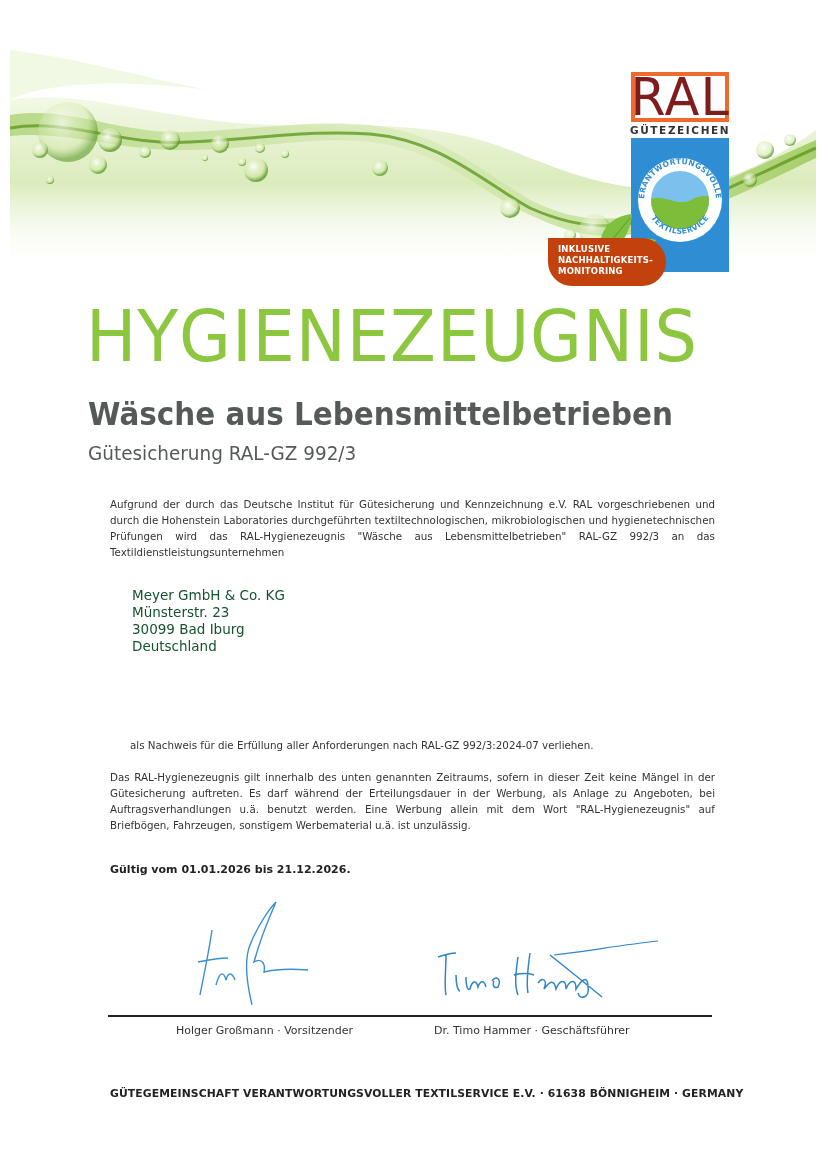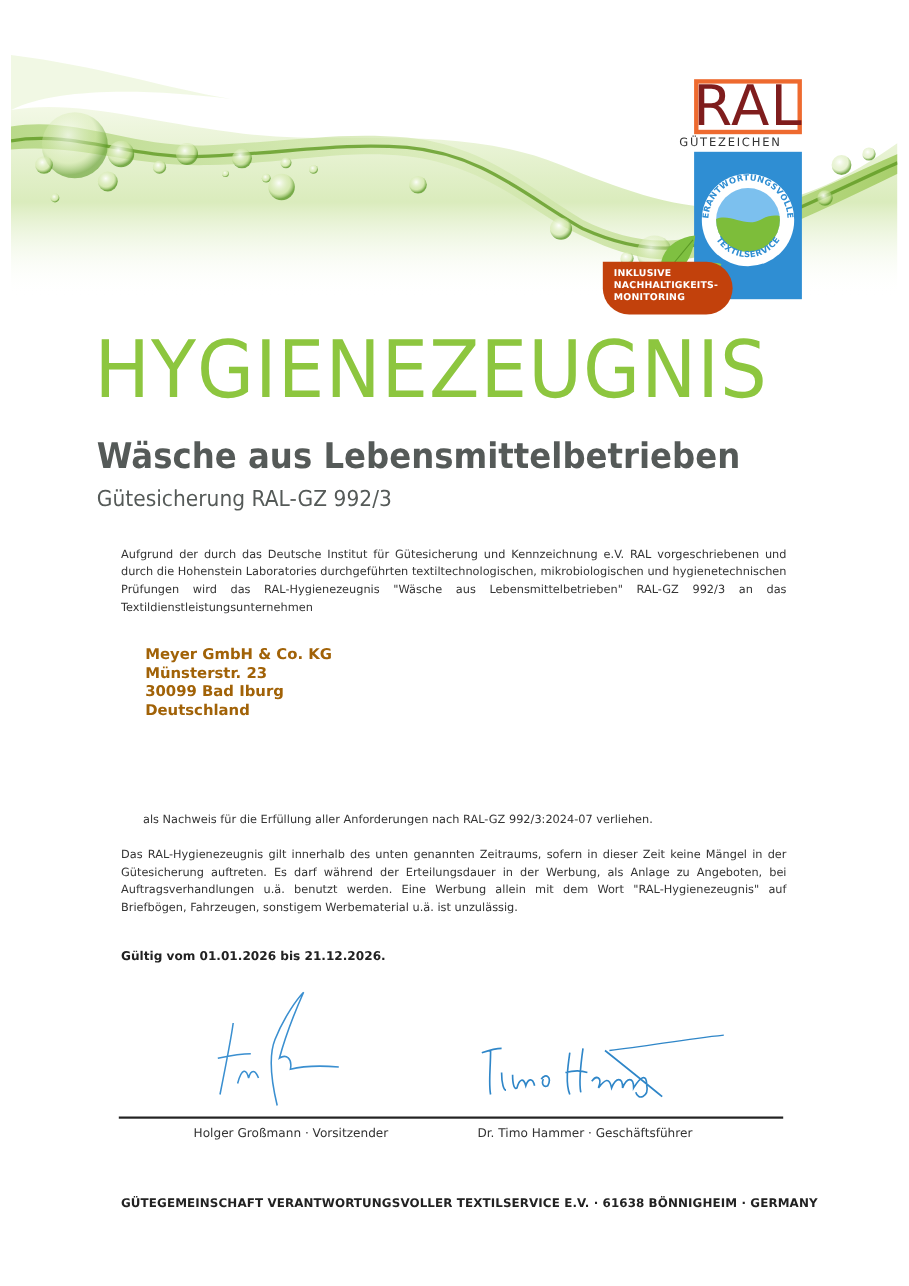--- a/index.html
+++ b/index.html
@@ -2,34 +2,34 @@
 <html><head>
 <meta charset="utf-8">
 <style>
   html, body { margin:0; padding:0; background:#ffffff; }
   body { width:826px; height:1169px; position:relative; overflow:hidden; font-family:"DejaVu Sans", sans-serif; color:#2b2b2b; }
   .banner { position:absolute; left:10px; top:40px; width:806px; height:230px; overflow:hidden; }
   .banner svg { position:absolute; left:0; top:0; }
 
   .ral-box { position:absolute; left:631px; top:72px; width:98px; height:50px; border:4px solid #ee6a2f; box-sizing:border-box; background:#fff; display:flex; align-items:center; justify-content:center; }
   .ral-text { font-family:"DejaVu Sans", sans-serif; font-size:51px; color:#7f1d1d; letter-spacing:1px; line-height:1; }
-  .ral-sub { position:absolute; left:614px; top:124px; width:100px; font-size:10.5px; font-weight:normal; color:#333; letter-spacing:1.6px; text-align:center; }
+  .ral-sub { position:absolute; left:630px; top:124px; width:100px; font-size:10.5px; font-weight:bold; color:#333; letter-spacing:1.6px; text-align:center; }
   .ral-blue { position:absolute; left:631px; top:138px; width:98px; height:134px; background:#2f8ed3; }
   .ral-blue svg { position:absolute; left:0; top:0; }
 
   .pill { position:absolute; left:548px; top:238px; width:118px; height:48px; background:#c2410c; border-radius:0 24px 24px 24px; color:#fff; font-size:8.5px; font-weight:bold; line-height:11px; padding:6px 0 0 10px; box-sizing:border-box; letter-spacing:0.2px; }
   .pill div { white-space:nowrap; }
 
   .title { position:absolute; left:86px; top:300px; font-family:"DejaVu Sans", sans-serif; font-size:72px; color:#8dc63f; letter-spacing:1px; line-height:1; transform:scaleX(0.93); transform-origin:left top; }
   .subtitle { position:absolute; left:88px; top:398px; font-size:32px; font-weight:bold; color:#555a58; line-height:1; transform:scaleX(0.92); transform-origin:left top; white-space:nowrap; }
   .subsub { position:absolute; left:88px; top:443px; font-size:20px; color:#555a58; line-height:1; white-space:nowrap; transform:scaleX(0.92); transform-origin:left top; }
 
   .para { position:absolute; left:110px; width:605px; font-size:10.3px; line-height:16px; color:#333; text-align:justify; }
   .para p { margin:0; }
-  .address { position:absolute; left:132px; top:587px; font-size:13.5px; font-weight:bold; line-height:17px; color:#a16207; }
+  .address { position:absolute; left:132px; top:587px; font-size:13.5px; font-weight:normal; line-height:17px; color:#14532d; }
   .valid { position:absolute; left:110px; top:863px; font-size:11px; font-weight:bold; color:#222; }
 
   .sig { position:absolute; }
   .sig-line { position:absolute; left:108px; top:1015px; width:604px; height:2px; background:#222; }
   .sig-name { position:absolute; top:1024px; font-size:11px; color:#333; white-space:nowrap;margin-left:16px; }
   .footer { position:absolute; left:110px; top:1087px; font-size:10.8px; font-weight:bold; color:#222; white-space:nowrap; letter-spacing:0.1px; }
 </style>
 </head>
 <body>
 

